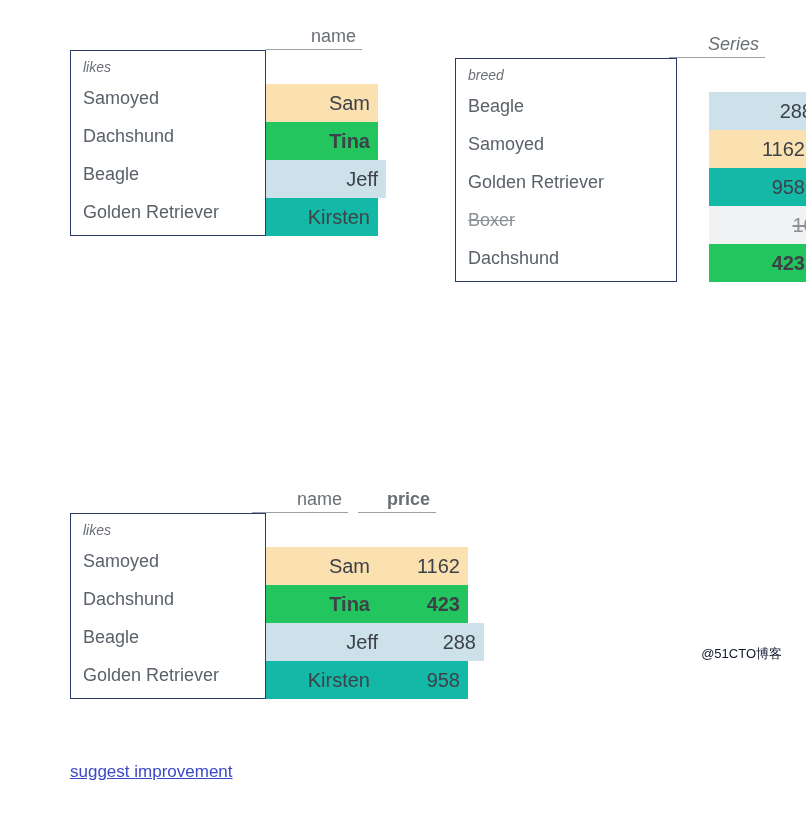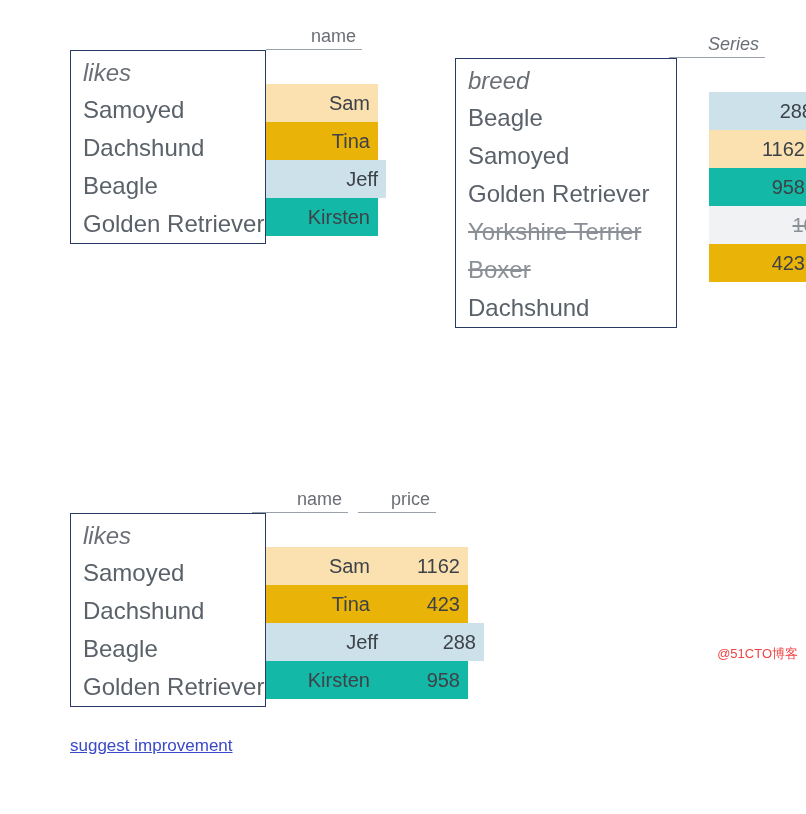--- a/index.html
+++ b/index.html
@@ -34,48 +34,48 @@
   }
   .head-row.gap .col-head + .col-head { margin-left: 10px; }
   .series-head { font-style: italic; margin-top: 8px; }
   .box {
     border: 1px solid #2a3a66;
     display: inline-block;
   }
   .idx-title {
     font-style: italic;
     color: #6a6f75;
-    font-size: 24px;
+    font-size: 14px;
     padding: 8px 12px 4px 12px;
   }
   .row {
     display: flex;
     align-items: center;
     height: 38px;
   }
   .idx {
     color: #5a6169;
-    font-size: 24px;
+    font-size: 18px;
     padding: 0 12px;
     white-space: nowrap;
   }
   .idx.strike { text-decoration: line-through; color: #8b9096; }
   .val {
     font-size: 20px;
     color: #3d4248;
     text-align: right;
     padding: 0 8px;
     height: 100%;
     display: flex;
     align-items: center;
     justify-content: flex-end;
   }
   .val.strike { text-decoration: line-through; color: #8b9096; }
   .c-orange { background: #fbe0b0; }
-  .c-green  { background: #eab308; }
+  .c-green  { background: #22c55e; font-weight: bold; }
   .c-blue   { background: #cde1eb; padding-left: 16px; }
   .c-pink   { background: #14b8a6; }
   .c-gray   { background: #f1f2f3; padding-left: 40px; }
 
   
   #t1 { left: 70px; top: 22px; }
   #t1 .head-row { width: 292px; }
   #t1 .col-head { width: 84px; }
   #t1 .box { width: 194px; }
   #t1 .row .idx { width: 170px; }
@@ -92,43 +92,43 @@
   #t2 .row .idx { width: 196px; }
   #t2 .row .val { width: 88px; }
   #t2 .body { display: flex; gap: 32px; }
   #t2 .vals { display: flex; flex-direction: column; }
   #t2 .spacer { height: 34px; }
 
   
   #t3 { left: 70px; top: 485px; }
   #t3 .head-row { width: 366px; }
   #t3 .col-head.n { width: 84px; }
-  #t3 .col-head.p { width: 66px; }
+  #t3 .col-head.p { width: 66px; font-weight: bold; }
   #t3 .box { width: 194px; }
   #t3 .row .idx { width: 170px; }
   #t3 .row .val.n { width: 96px; }
   #t3 .row .val.p { width: 74px; }
   #t3 .body { display: flex; }
   #t3 .vals { display: flex; flex-direction: column; }
   #t3 .spacer { height: 34px; }
 
   .link {
     position: absolute;
     left: 70px;
-    top: 736px;
+    top: 762px;
     color: #3a49c9;
     font-size: 17px;
     text-decoration: underline;
     cursor: pointer;
   }
   .watermark {
     position: absolute;
-    right: 8px;
+    right: 24px;
     bottom: 6px;
-    color: #ef4444;
+    color: #0f172a;
     font-size: 13px;
   }
 </style>
 </head>
 <body>
 <div class="canvas">
 
 <div class="tbl" id="t1">
   <div class="head-row">
     <span class="col-head">name</span>
@@ -177,23 +177,20 @@
       <div class="row">
             <div class="idx">Beagle</div>
           </div>
       <div class="row">
             <div class="idx">Samoyed</div>
           </div>
       <div class="row">
             <div class="idx">Golden Retriever</div>
           </div>
       <div class="row">
-            <div class="idx strike">Yorkshire Terrier</div>
-          </div>
-      <div class="row">
             <div class="idx strike">Boxer</div>
           </div>
       <div class="row">
             <div class="idx">Dachshund</div>
           </div>
     </div>
     <div class="vals">
       <div class="spacer"></div>
       <div class="row">
             <div class="val c-blue">288</div>

